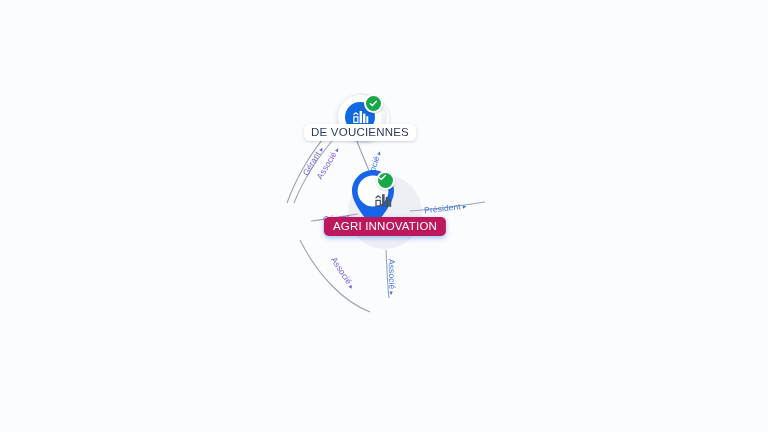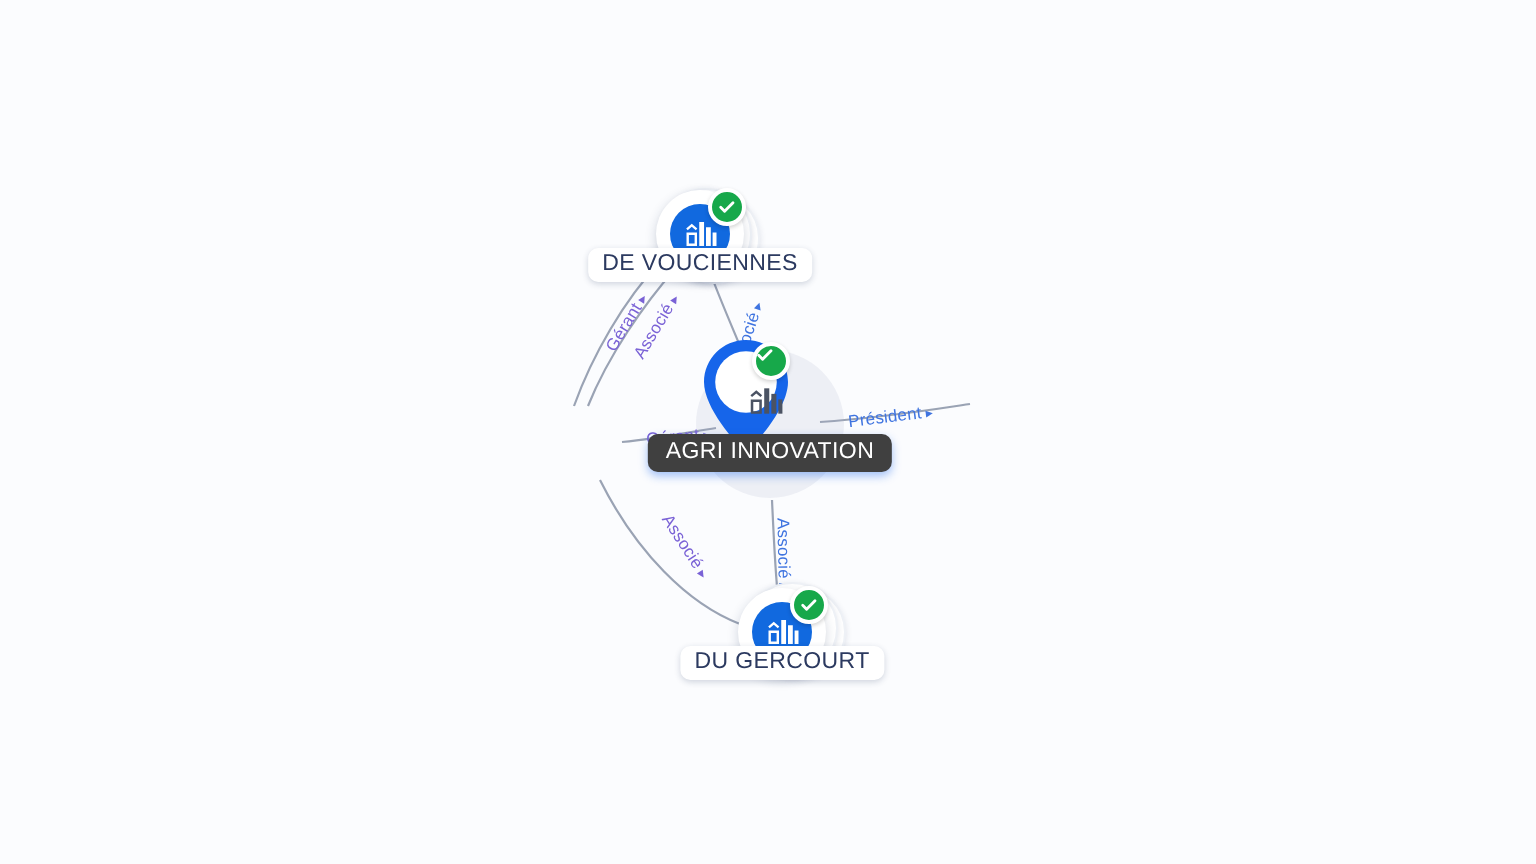--- a/index.html
+++ b/index.html
@@ -73,21 +73,21 @@
   .pin svg{display:block;position:absolute;left:0;top:0;}
   .pin .inner-ico{
     position:absolute;left:50%;top:23px;
     transform:translate(-50%,-50%);
   }
   .pin .badge{right:2px;top:3px;}
 
   .chip-selected{
     position:absolute;left:50%;transform:translateX(-50%);
     white-space:nowrap;
-    background:#404040;
+    background:#be185d;
     color:#ffffff;
     border-radius:5px;
     padding:3px 9px 4px 9px;
     font-size:11.5px;
     letter-spacing:.2px;
     box-shadow:0 2px 5px rgba(22,101,234,.40);
   }
 
   
   .elabel{
@@ -147,21 +147,21 @@
   </div>
 
   <div class="elabel purple" style="left:325px;top:268px;transform:rotate(57deg);">
     <span>Associé</span><span class="arw"> ▸</span>
   </div>
 
   <div class="elabel blue" style="left:374px;top:272px;transform:rotate(89deg);">
     <span>Associé</span><span class="arw"> ▸</span>
   </div>
 
-  <div class="node" style="left:350px;top:117px;text-align:right;">
+  <div class="node" style="left:360px;top:117px;text-align:right;">
     <div class="stack">
       <i style="width:44px;height:44px;left:-16px;top:-21px;"></i>
       <i style="width:44px;height:44px;left:-20px;top:-23px;"></i>
     </div>
     <div class="circ">
       <div class="disc" style="background:#1169df;">
         <svg width="18" height="18" viewBox="0 0 24 24" aria-hidden="true">
           <path fill="#ffffff" d="M3 20h7v-9H3v9zm1.6-7.4h3.8v5.8H4.6v-5.8z"></path>
           <path fill="#ffffff" d="M6.5 5.2 2.8 8.3l1 1.2 2.7-2.3 2.7 2.3 1-1.2-3.7-3.1z"></path>
           <rect x="11.5" y="4" width="3.2" height="16" fill="#ffffff"></rect>
@@ -172,43 +172,20 @@
       <span class="badge">
         <svg width="9" height="9" viewBox="0 0 12 12">
             <path d="M1.8 6.2 4.4 8.8 10 3.1" stroke="#ffffff" stroke-width="1.9" fill="none" stroke-linecap="round" stroke-linejoin="round"></path>
           </svg>
       </span>
     </div>
     <div class="chip" style="top:29px;">DE VOUCIENNES</div>
   </div>
 
 
-  <div class="node" style="left:391px;top:316px;">
-    <div class="stack">
-      <i style="width:44px;height:44px;left:-14px;top:-23px;"></i>
-      <i style="width:44px;height:44px;left:-18px;top:-25px;"></i>
-    </div>
-    <div class="circ">
-      <div class="disc" style="background:#1169df;">
-        <svg width="18" height="18" viewBox="0 0 24 24" aria-hidden="true">
-          <path fill="#ffffff" d="M3 20h7v-9H3v9zm1.6-7.4h3.8v5.8H4.6v-5.8z"></path>
-          <path fill="#ffffff" d="M6.5 5.2 2.8 8.3l1 1.2 2.7-2.3 2.7 2.3 1-1.2-3.7-3.1z"></path>
-          <rect x="11.5" y="4" width="3.2" height="16" fill="#ffffff"></rect>
-          <rect x="16" y="7.5" width="3.2" height="12.5" fill="#ffffff"></rect>
-          <rect x="20.4" y="11" width="2.6" height="9" fill="#ffffff"></rect>
-        </svg>
-      </div>
-      <span class="badge">
-        <svg width="9" height="9" viewBox="0 0 12 12">
-            <path d="M1.8 6.2 4.4 8.8 10 3.1" stroke="#ffffff" stroke-width="1.9" fill="none" stroke-linecap="round" stroke-linejoin="round"></path>
-          </svg>
-      </span>
-    </div>
-    <div class="chip" style="top:29px;">DU GERCOURT</div>
-  </div>
 
 
   <div class="pin-wrap" style="left:385px;top:212px;">
     <div class="pin-halo"></div>
     <div class="pin" style="margin:-28px 0 0 -24px;">
       <svg width="48" height="60" viewBox="0 0 48 60" aria-hidden="true">
         <path d="M24 2C12.4 2 3 11.4 3 23c0 13.3 16.3 30.6 19.1 33.5a2.6 2.6 0 0 0 3.8 0C28.7 53.6 45 36.3 45 23 45 11.4 35.6 2 24 2z" fill="#1665ea"></path>
         <circle cx="24" cy="23" r="15.4" fill="#ffffff"></circle>
       </svg>
       <div class="inner-ico">

